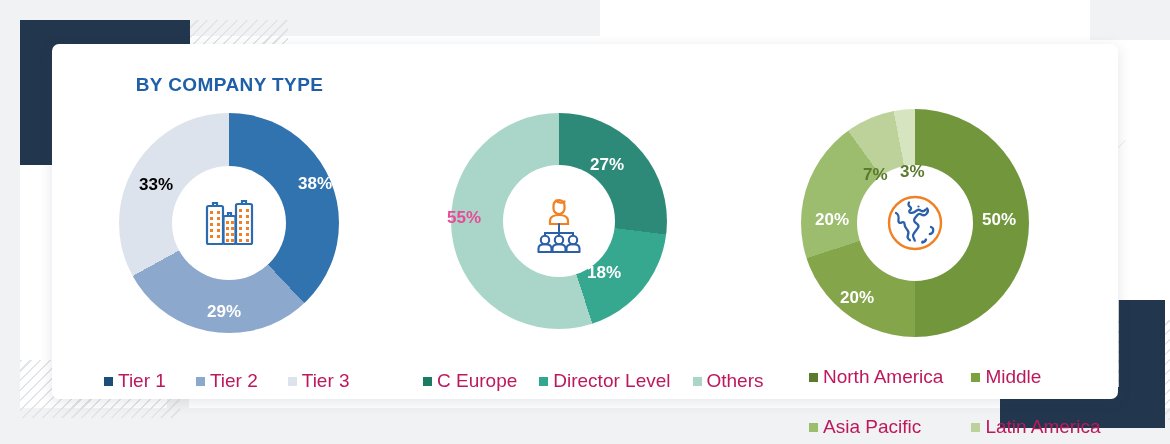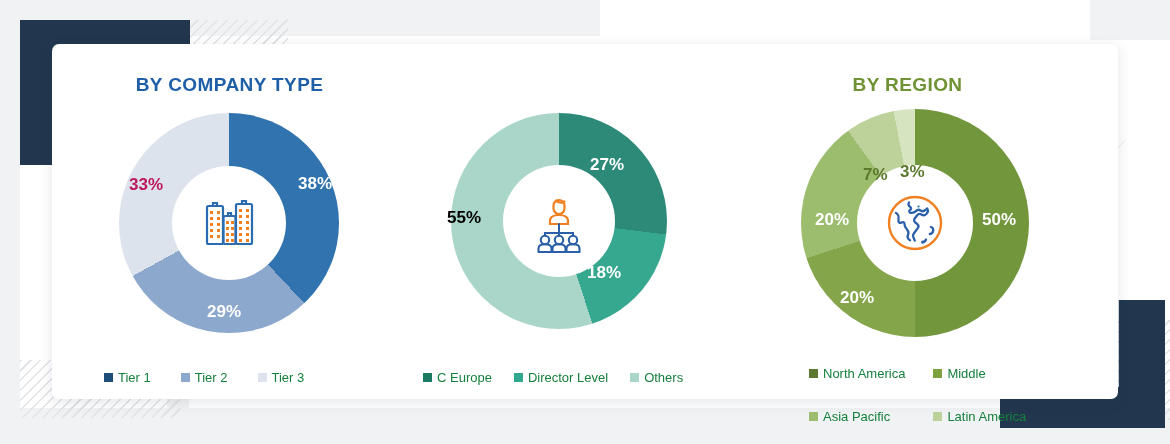--- a/index.html
+++ b/index.html
@@ -44,21 +44,21 @@
     position:absolute;border-radius:50%;background:#ffffff;
     display:flex;align-items:center;justify-content:center;
   }
   .pct{
     position:absolute;font-size:17px;font-weight:bold;
     white-space:nowrap;line-height:1;
   }
   .legend{position:absolute;display:flex;}
   .lg-item{display:flex;align-items:center;white-space:nowrap;}
   .sw{display:inline-block;width:9px;height:9px;margin-right:5px;flex:none;}
-  .lg-label{font-size:13px;color:#15803d;}
+  .lg-label{font-size:19px;color:#be185d;}
   .legend-grid{
     position:absolute;display:grid;
     grid-template-columns:auto auto;
     column-gap:26px;row-gap:5px;gap:28px;
   }
 </style>
 </head>
 <body>
 
 <div id="bg-layer">
@@ -131,21 +131,21 @@
               <rect x="51" y="38" width="3" height="3"></rect>
             <rect x="44" y="44" width="3" height="3"></rect>
               <rect x="51" y="44" width="3" height="3"></rect>
             <rect x="44" y="50" width="3" height="3"></rect>
               <rect x="51" y="50" width="3" height="3"></rect>
           </g>
         </svg>
       </div>
       <div class="pct" style="left:179px;top:62px;color:#ffffff;">38%</div>
       <div class="pct" style="left:88px;top:190px;color:#ffffff;">29%</div>
-      <div class="pct" style="left:10px;top:63px;color:#be185d;">33%</div>
+      <div class="pct" style="left:20px;top:63px;color:#000000;">33%</div>
     </div>
 
     <div class="legend" style="left:52px;top:326px;gap:30px;">
       <div class="lg-item">
         <span class="sw" style="background:#1d4e79;"></span>
         <span class="lg-label">Tier 1</span>
       </div>
       <div class="lg-item">
         <span class="sw" style="background:#8ca8cc;"></span>
         <span class="lg-label">Tier 2</span>
@@ -182,41 +182,40 @@
             <path d="M12.5 64v-3.5c0-2.7 2.9-4.2 6.5-4.2s6.5 1.5 6.5 4.2V64z"></path>
             <circle cx="33" cy="52" r="4.2"></circle>
             <path d="M26.5 64v-3.5c0-2.7 2.9-4.2 6.5-4.2s6.5 1.5 6.5 4.2V64z"></path>
             <circle cx="47" cy="52" r="4.2"></circle>
             <path d="M40.5 64v-3.5c0-2.7 2.9-4.2 6.5-4.2s6.5 1.5 6.5 4.2V64z"></path>
           </g>
         </svg>
       </div>
       <div class="pct" style="left:139px;top:43px;color:#ffffff;">27%</div>
       <div class="pct" style="left:136px;top:151px;color:#ffffff;">18%</div>
-      <div class="pct" style="left:-4px;top:96px;color:#000000;">55%</div>
+      <div class="pct" style="left:-4px;top:96px;color:#ec4899;">55%</div>
     </div>
 
     <div class="legend" style="left:16px;top:326px;gap:22px;">
       <div class="lg-item">
         <span class="sw" style="background:#1d7a62;"></span>
         <span class="lg-label">C Europe</span>
       </div>
       <div class="lg-item">
         <span class="sw" style="background:#2fa88e;"></span>
         <span class="lg-label">Director Level</span>
       </div>
       <div class="lg-item">
         <span class="sw" style="background:#a9d6c8;"></span>
         <span class="lg-label">Others</span>
       </div>
     </div>
   </div>
 
   <div class="panel" style="left:675px;width:391px;">
-    <div class="panel-title" style="color:#6f9334;left:-15px;">BY REGION</div>
 
     <div class="donut-wrap" style="left:74px;top:65px;width:228px;height:228px;">
       <div class="donut" style="left:0;top:0;width:228px;height:228px;
            background:conic-gradient(
              #72963c 0deg 180deg,
              #84a54a 180deg 252deg,
              #9cbc6e 252deg 324deg,
              #bdd29a 324deg 349.2deg,
              #d6e4c0 349.2deg 360deg);"></div>
       <div class="donut-hole" style="left:56px;top:56px;width:116px;height:116px;">

